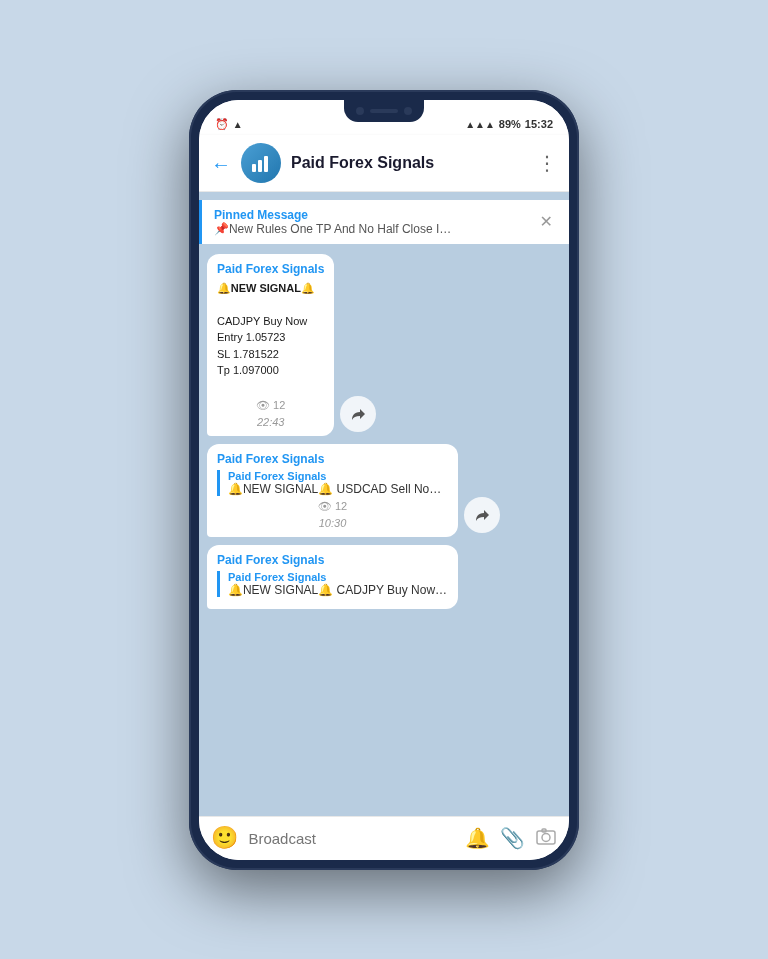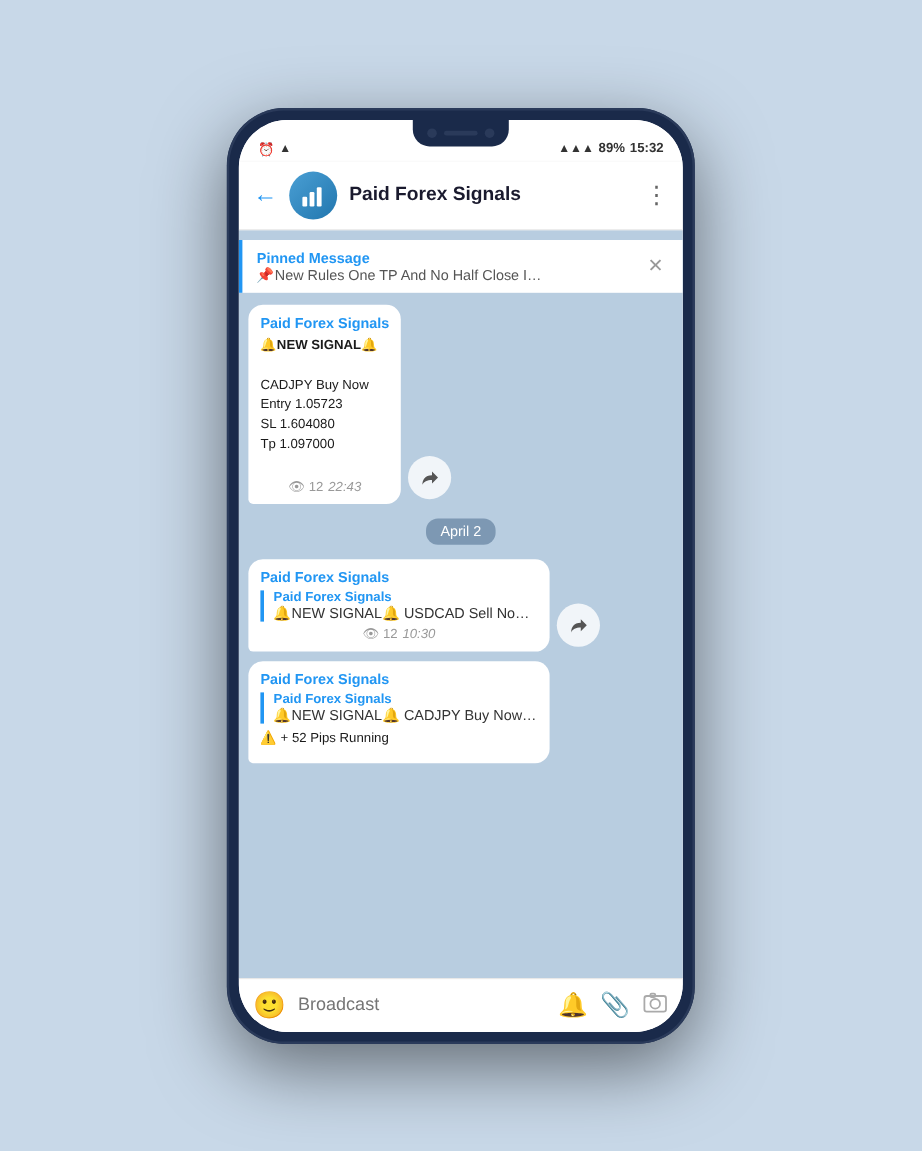--- a/index.html
+++ b/index.html
@@ -208,20 +208,21 @@
       color: #1a1a1a;
       line-height: 1.5;
     }
 
     .message-meta {
       display: flex;
       align-items: center;
       justify-content: center;
       gap: 4px;
       margin-top: 4px;
+      flex-direction: column;
     }
 
     .view-count {
       font-size: 11px;
       color: #999;
     }
 
     .msg-time {
       font-size: 11px;
       color: #999;
@@ -359,39 +360,36 @@
       </div>
 
       <div class="message-wrap">
         <div class="message-bubble">
           <div class="sender-name">Paid Forex Signals</div>
           <div class="message-text">
             <span>🔔<strong>NEW SIGNAL</strong>🔔</span><br>
             <br>
             <span>CADJPY Buy Now</span><br>
             <span>Entry 1.05723</span><br>
-            <span>SL 1.604080</span><br>
+            <span>SL 1.781522</span><br>
             <span>Tp 1.097000</span><br>
             <br>
           </div>
           <div class="message-meta">
             <span class="view-count">👁 12</span>
             <span class="msg-time">22:43</span>
           </div>
         </div>
         <div class="forward-btn">
           <svg width="16" height="16" viewBox="0 0 16 16" fill="#555">
             <path d="M10 3L15 8L10 13V10C6 10 3 11.5 2 14C2 10 4 6 10 6V3Z"></path>
           </svg>
         </div>
       </div>
 
-      <div class="date-divider">
-        <span class="date-badge">April 2</span>
-      </div>
 
       <div class="message-wrap">
         <div class="message-bubble">
           <div class="sender-name">Paid Forex Signals</div>
           <div class="forwarded-quote">
             <div class="forwarded-label">Paid Forex Signals</div>
             <div class="forwarded-text">🔔NEW SIGNAL🔔  USDCAD Sell Now Ent...</div>
           </div>
           <div class="message-meta">
             <span class="view-count">👁 12</span>
@@ -405,21 +403,20 @@
         </div>
       </div>
 
       <div class="message-wrap">
         <div class="message-bubble">
           <div class="sender-name">Paid Forex Signals</div>
           <div class="forwarded-quote">
             <div class="forwarded-label">Paid Forex Signals</div>
             <div class="forwarded-text">🔔NEW SIGNAL🔔  CADJPY Buy Now Entr...</div>
           </div>
-          <div class="message-text">⚠️ + 52 Pips Running</div>
           <div class="message-meta">
             <span class="view-count"></span>
           </div>
         </div>
         <div class="forward-btn" style="visibility:hidden;">
           <svg width="16" height="16" viewBox="0 0 16 16" fill="#555">
             <path d="M10 3L15 8L10 13V10C6 10 3 11.5 2 14C2 10 4 6 10 6V3Z"></path>
           </svg>
         </div>
       </div>

